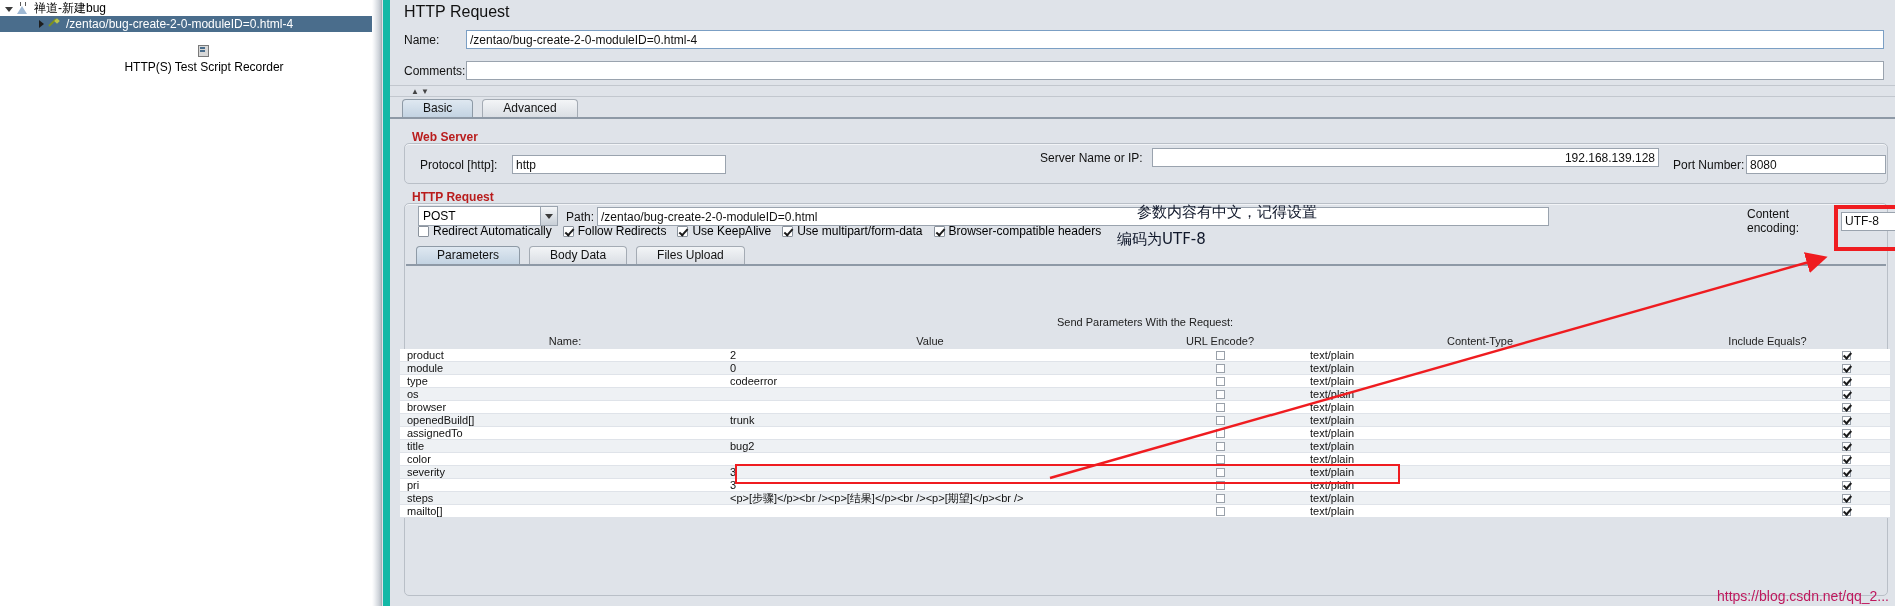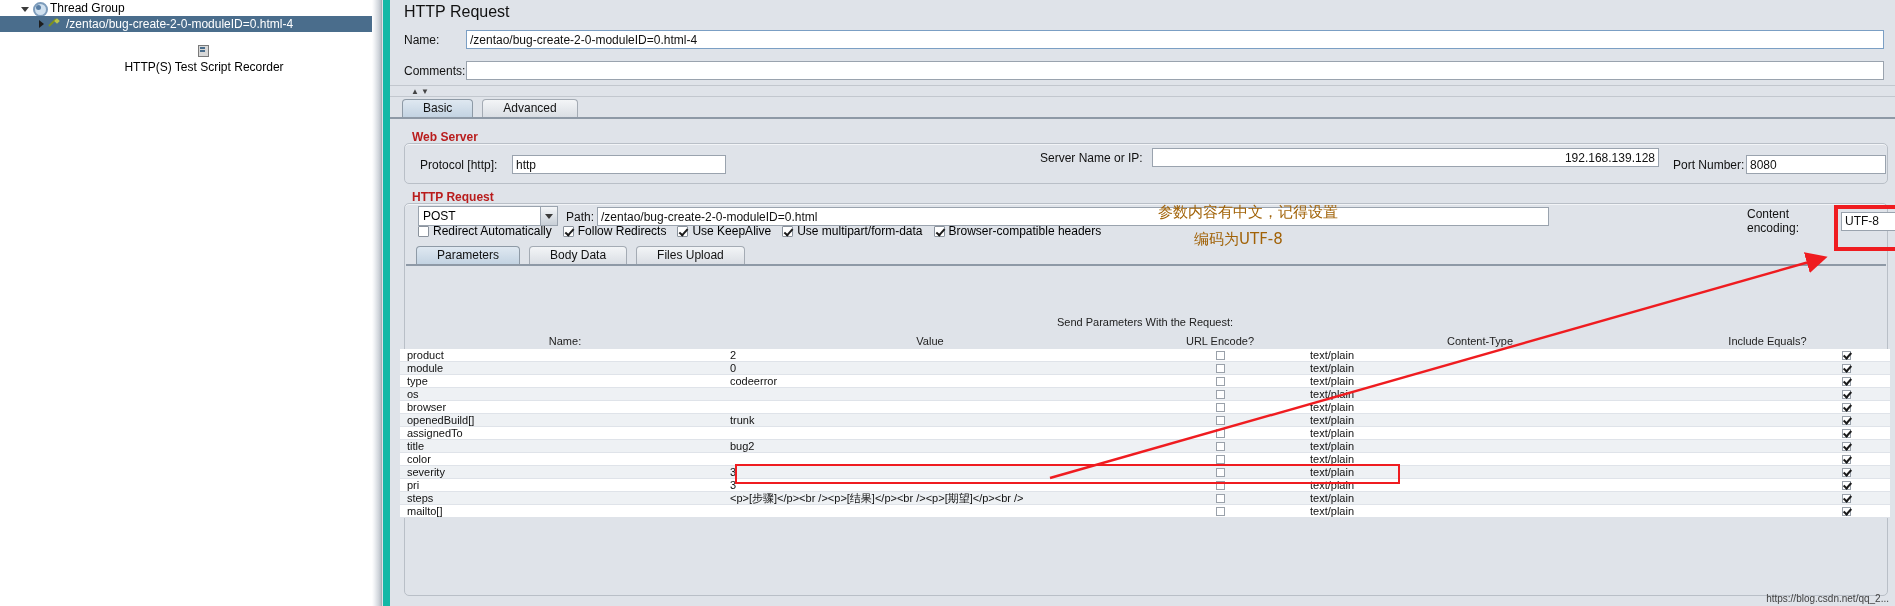--- a/index.html
+++ b/index.html
@@ -304,51 +304,50 @@
     position: absolute; left: 2px; top: -1px;
     width: 3px; height: 6px;
     border: solid #1b1b1b;
     border-width: 0 2px 2px 0;
     transform: rotate(42deg);
   }
 
   
   .ann-text {
     position: absolute;
-    color: #a16207;
+    color: #0f172a;
     font-size: 15px;
     white-space: nowrap;
     font-family: "DejaVu Sans", sans-serif;
-    margin-left: 21px;
   }
   .red-box {
     position: absolute;
     border: 4px solid #ef1c20;
     pointer-events: none;
   }
   svg.ann-arrow { position: absolute; left: 0; top: 0; overflow: visible; }
 
   .watermark {
     position: absolute;
     right: 6px; bottom: 2px;
-    font-size: 10px;
-    color: #404040;
+    font-size: 14px;
+    color: #be185d;
     white-space: nowrap;
   }
 </style>
 </head>
 <body>
 
 <div id="root">
 
   <div id="tree-panel">
-    <div class="tree-row" style="padding-left:20px;">
+    <div class="tree-row" style="padding-left:4px;">
       <span class="twisty down"></span>
-      <span class="tnode-icon icon-gear"></span>
-      <span class="tree-label">Thread Group</span>
+      <span class="tnode-icon icon-flask"></span>
+      <span class="tree-label">禅道-新建bug</span>
     </div>
     <div class="tree-row selected" style="padding-left:36px;">
       <span class="twisty right"></span>
       <span class="tnode-icon icon-pencil"></span>
       <span class="tree-label">/zentao/bug-create-2-0-moduleID=0.html-4</span>
     </div>
     <div class="tree-row" style="padding-left:36px;flex-direction:column;">
       <span class="twisty"></span>
       <span class="tnode-icon icon-recorder"></span>
       <span class="tree-label">HTTP(S) Test Script Recorder</span>
@@ -596,21 +595,21 @@
                 <div class="c-ctype">text/plain</div>
                 <div class="c-inc">
                   <span class="cbx-sm checked"></span>
                 </div>
               </div>
             </div>
         </div>
       </div>
 
       <div class="ann-text" style="left:747px; top:203px;">参数内容有中文，记得设置</div>
-      <div class="ann-text" style="left:783px; top:230px;">编码为UTF-8</div>
+      <div class="ann-text" style="left:727px; top:230px;">编码为UTF-8</div>
 
       <div class="red-box" style="left:1444px; top:205px; width:82px; height:46px;"></div>
 
       <svg class="ann-arrow" width="1512" height="606">
         <defs>
           <marker id="ah" markerWidth="9" markerHeight="9" refX="7" refY="4.5" orient="auto">
             <path d="M0,0 L9,4.5 L0,9 z" fill="#ef1c20"></path>
           </marker>
         </defs>
         <line x1="660" y1="478" x2="1433" y2="258" stroke="#ef1c20" stroke-width="2.4" marker-end="url(#ah)"></line>

